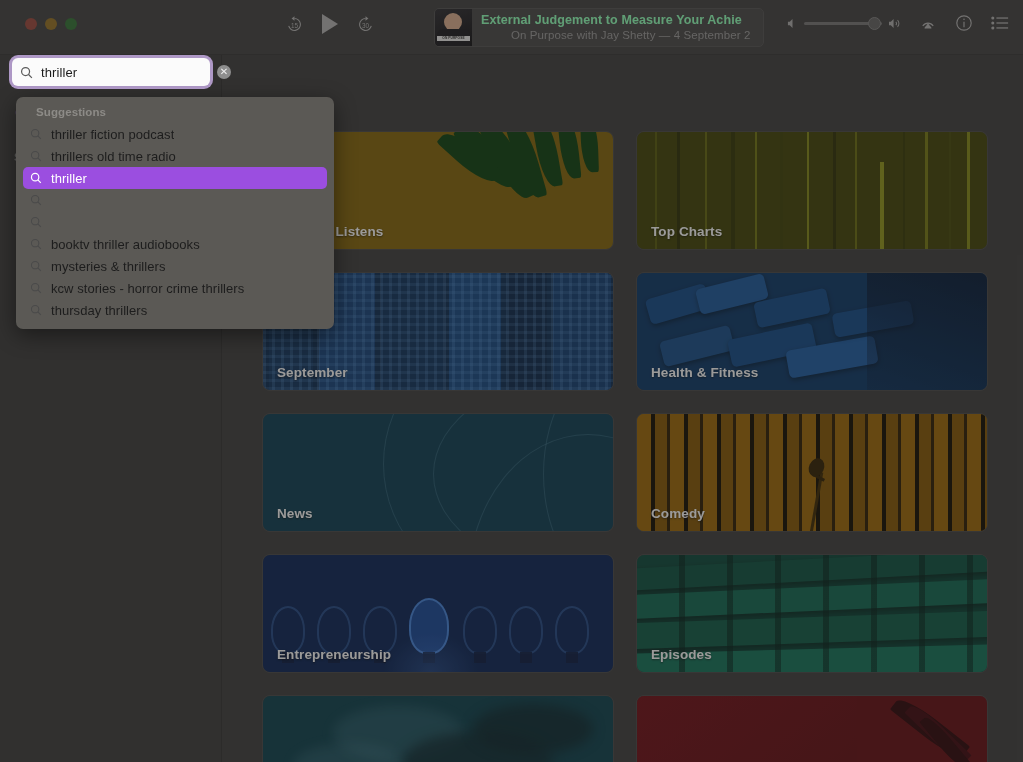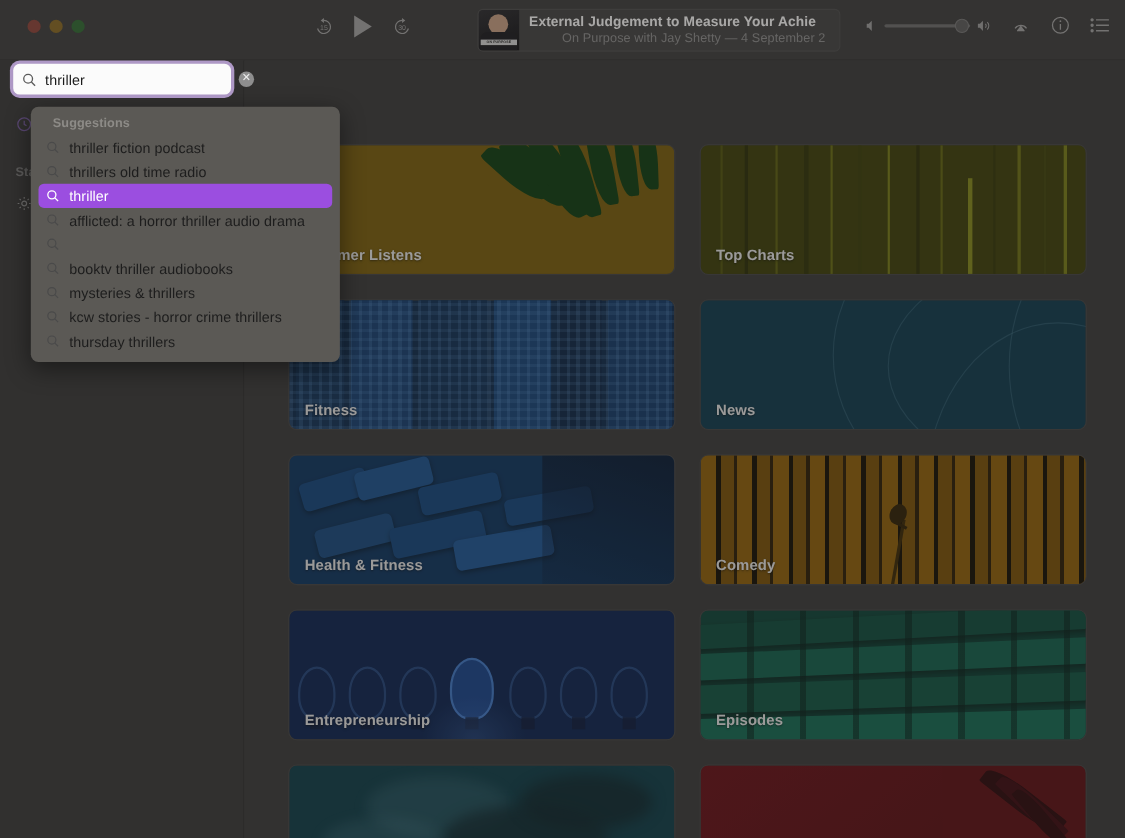--- a/index.html
+++ b/index.html
@@ -42,21 +42,21 @@
     position:absolute; left:2px; top:20px; width:33px; height:17px; border-radius:6px 6px 0 0;
     background:#1a1a1e;
   }
   .np-art .bar {
     position:absolute; left:2px; bottom:5px; width:33px; height:5px; background:#d8d8d8;
     font-size:3.2px; color:#2a2a2a; text-align:center; line-height:5px; letter-spacing:.1px;
     font-weight:700; overflow:hidden;
   }
   .np-text { padding-left:9px; min-width:0; }
   .np-title {
-    font-size:12.5px; font-weight:700; color:#ffffff; white-space:nowrap;
+    font-size:12.5px; font-weight:700; color:#86efac; white-space:nowrap;
     letter-spacing:.1px; line-height:15px;
   }
   .np-sub {
     font-size:11.5px; color:#8f8f8f; white-space:nowrap; line-height:15px; letter-spacing:.1px;margin-left:30px;
   }
 
   .right-tools { position:absolute; right:14px; top:14px; display:flex; align-items:center; gap:18px; }
   .volwrap { display:flex; align-items:center; gap:6px; }
   .vol-track { position:relative; width:78px; height:3px; background:#6f6f6f; border-radius:2px; }
   .vol-knob {
@@ -196,21 +196,21 @@
     padding-left:8px; letter-spacing:.1px;
   }
   .sf-clear {
     width:14px; height:14px; border-radius:50%; background:#8e8e8e; flex:none;
     display:flex; align-items:center; justify-content:center; color:#efefef;
     font-size:10px; line-height:1; cursor:pointer;
   }
 
   
   .dropdown {
-    position:absolute; left:28px; top:97px; width:281px; z-index:58;
+    position:absolute; left:16px; top:97px; width:318px; z-index:58;
     background:#5b5955; border-radius:7px;
     box-shadow:0 6px 22px rgba(0,0,0,.45);
     padding:6px 0 8px 0;
   }
   .dd-head {
     font-size:11.5px; font-weight:700; color:#8d8b87;
     padding:3px 14px 5px 20px; letter-spacing:.1px;
   }
   .dd-item {
     display:flex; align-items:center; gap:9px; height:22px;
@@ -385,48 +385,48 @@
           <div class="bldg" style="left:6px;width:44px;height:119px;background:#0f3158;"></div>
           <div class="bldg" style="left:56px;width:56px;height:119px;background:#143f72;"></div>
           <div class="bldg" style="left:118px;width:62px;height:119px;background:#0e2f55;"></div>
           <div class="bldg" style="left:186px;width:52px;height:119px;background:#154479;"></div>
           <div class="bldg" style="left:244px;width:40px;height:119px;background:#0b2647;"></div>
           <div class="bldg" style="left:290px;width:58px;height:119px;background:#123a69;"></div>
           <div style="position:absolute;inset:0;background:
             repeating-linear-gradient(90deg, rgba(120,180,240,.16) 0 3px, transparent 3px 9px),
             repeating-linear-gradient(0deg, rgba(120,180,240,.13) 0 3px, transparent 3px 8px);"></div>
         </div>
-        <div class="tile-label">Fitness</div>
-      </div>
-
-      <div class="tile">
-        <div class="art art-news">
-          <div class="curve" style="left:120px;top:-80px;width:260px;height:260px;"></div>
-          <div class="curve" style="left:170px;top:-40px;width:300px;height:200px;"></div>
-          <div class="curve" style="left:205px;top:20px;width:240px;height:300px;"></div>
-          <div class="curve" style="left:280px;top:-60px;width:160px;height:240px;"></div>
-        </div>
-        <div class="tile-label">News</div>
+        <div class="tile-label">September</div>
       </div>
 
       <div class="tile">
         <div class="art art-health">
           <div class="dumbbell" style="left:10px;top:18px;width:62px;height:26px;transform:rotate(-16deg);"></div>
           <div class="dumbbell" style="left:60px;top:8px;width:70px;height:26px;transform:rotate(-14deg);background:#1a5290;"></div>
           <div class="dumbbell" style="left:118px;top:22px;width:74px;height:26px;transform:rotate(-12deg);"></div>
           <div class="dumbbell" style="left:24px;top:60px;width:72px;height:26px;transform:rotate(-14deg);background:#16497f;"></div>
           <div class="dumbbell" style="left:92px;top:58px;width:86px;height:28px;transform:rotate(-12deg);"></div>
           <div class="dumbbell" style="left:150px;top:70px;width:90px;height:28px;transform:rotate(-10deg);background:#1b5596;"></div>
           <div class="dumbbell" style="left:196px;top:34px;width:80px;height:24px;transform:rotate(-10deg);"></div>
           <div style="position:absolute;right:0;top:0;width:120px;height:119px;background:linear-gradient(200deg,rgba(4,18,40,.8),rgba(4,18,40,.2));"></div>
         </div>
         <div class="tile-label">Health &amp; Fitness</div>
       </div>
 
       <div class="tile">
+        <div class="art art-news">
+          <div class="curve" style="left:120px;top:-80px;width:260px;height:260px;"></div>
+          <div class="curve" style="left:170px;top:-40px;width:300px;height:200px;"></div>
+          <div class="curve" style="left:205px;top:20px;width:240px;height:300px;"></div>
+          <div class="curve" style="left:280px;top:-60px;width:160px;height:240px;"></div>
+        </div>
+        <div class="tile-label">News</div>
+      </div>
+
+      <div class="tile">
         <div class="art art-comedy">
           <div style="position:absolute;inset:0;background:repeating-linear-gradient(90deg,#8f6008 0 14px,#120c01 14px 18px,#7a5106 18px 30px,#2a1c02 30px 33px);"></div>
           <div class="mic-stand" style="left:178px;top:58px;height:61px;transform:rotate(10deg);"></div>
           <div class="mic-head" style="left:172px;top:44px;"></div>
           <div style="position:absolute;left:176px;top:62px;width:12px;height:3px;background:#2e1f02;transform:rotate(28deg);"></div>
         </div>
         <div class="tile-label">Comedy</div>
       </div>
 
       <div class="tile">
@@ -523,21 +523,20 @@
         </span>
       <span class="dd-label">thriller</span>
     </div>
     <div class="dd-item">
       <span class="dd-icon">
           <svg width="12" height="12" viewBox="0 0 14 14" fill="none" stroke="currentColor" stroke-width="1.25">
             <circle cx="6" cy="6" r="4.3"></circle>
             <path d="M9.2 9.2 L12.6 12.6"></path>
           </svg>
         </span>
-      <span class="dd-label">afflicted: a horror thriller audio drama</span>
     </div>
     <div class="dd-item">
       <span class="dd-icon">
           <svg width="12" height="12" viewBox="0 0 14 14" fill="none" stroke="currentColor" stroke-width="1.25">
             <circle cx="6" cy="6" r="4.3"></circle>
             <path d="M9.2 9.2 L12.6 12.6"></path>
           </svg>
         </span>
     </div>
     <div class="dd-item">

